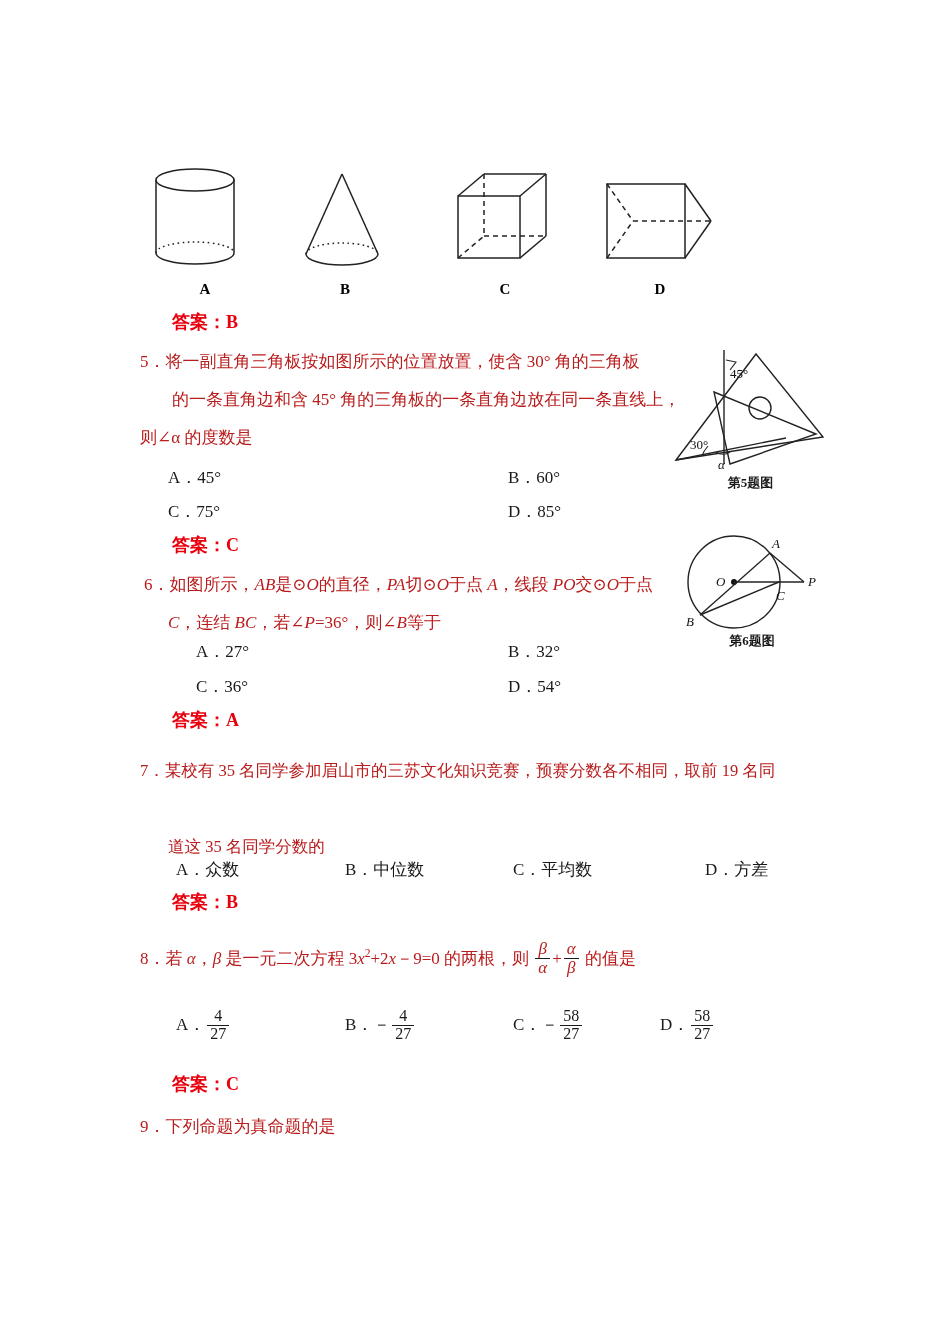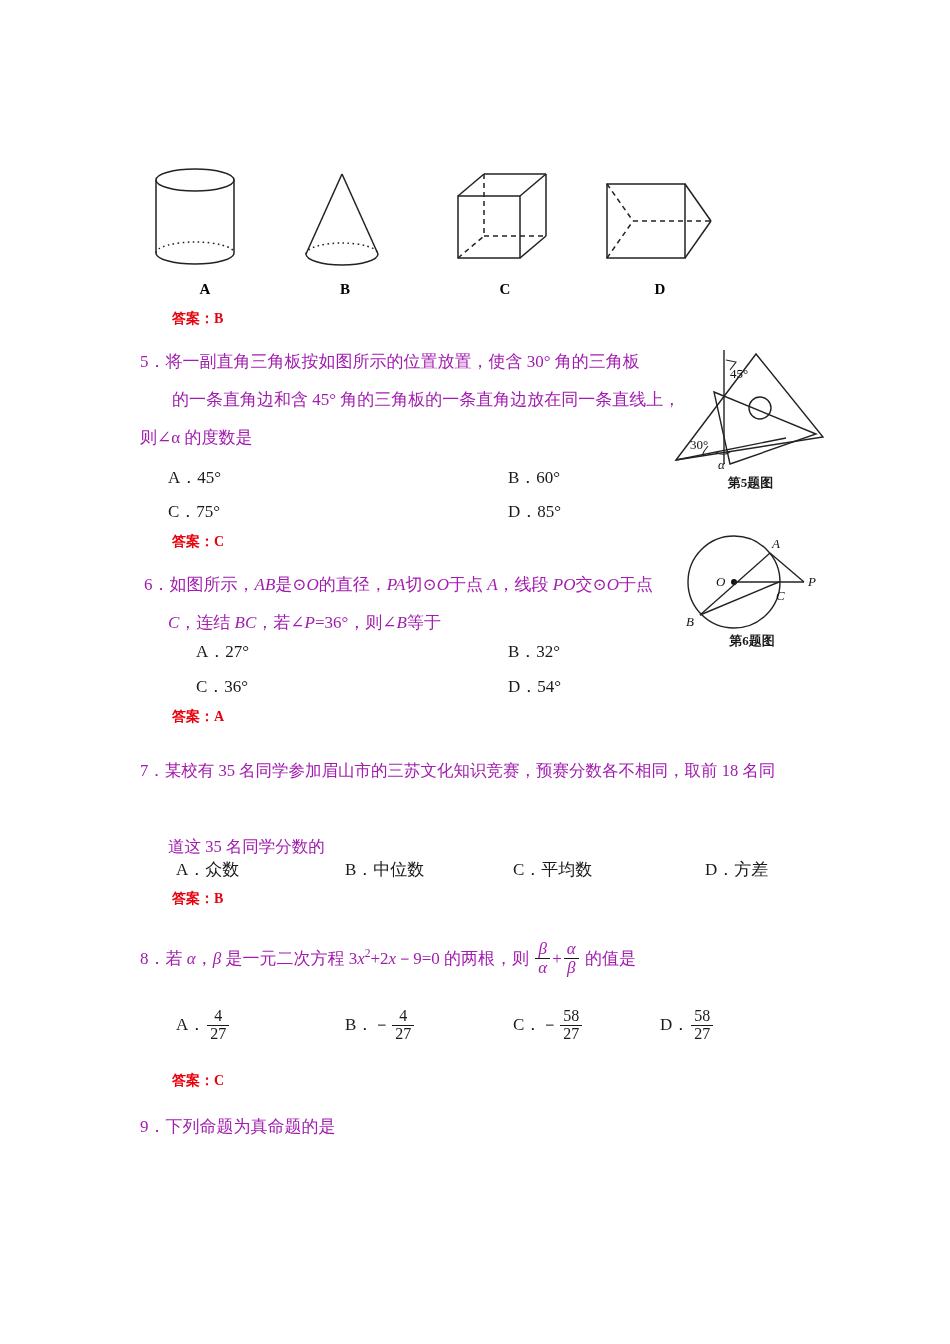--- a/index.html
+++ b/index.html
@@ -45,31 +45,31 @@
     font-weight: bold;
     font-size: 15px;
     line-height: 18px;
   }
 
   
   .q {
     position: absolute;
     font-size: 17px;
     line-height: 38px;
-    color: #a21caf;
+    color: #b91c1c;
     white-space: nowrap;
   }
   .cn {
     font-family: "Liberation Serif", "DejaVu Serif", serif;
   }
   .ans {
     position: absolute;
     color: #e8000d;
     font-weight: bold;
-    font-size: 14px;
+    font-size: 18px;
     white-space: nowrap;
     font-family: "Liberation Serif", serif;
   }
   .ans .val { font-weight: bold; }
 
   .opt {
     position: absolute;
     font-size: 17px;
     white-space: nowrap;
     color: #1a1a1a;
@@ -278,21 +278,21 @@
       <text x="100" y="20" font-family="Liberation Serif, serif" font-size="13" font-style="italic" fill="#111">A</text>
       <text x="44" y="58" font-family="Liberation Serif, serif" font-size="13" font-style="italic" fill="#111">O</text>
       <text x="136" y="58" font-family="Liberation Serif, serif" font-size="13" font-style="italic" fill="#111">P</text>
       <text x="104" y="72" font-family="Liberation Serif, serif" font-size="13" font-style="italic" fill="#111">C</text>
       <text x="14" y="98" font-family="Liberation Serif, serif" font-size="13" font-style="italic" fill="#111">B</text>
     </svg>
   </div>
   <div class="figcap" style="left:672px; top:632px; width:160px;">第6题图</div>
 
   <div class="q cn" style="left:140px; top:752px; font-size:16.5px;">
-    <span>7．</span><span>某校有 35 名同学参加眉山市的三苏文化知识竞赛，预赛分数各不相同，取前 18 名同</span>
+    <span>7．</span><span>某校有 35 名同学参加眉山市的三苏文化知识竞赛，预赛分数各不相同，取前 19 名同</span>
   </div>
   <div class="q cn" style="left:168px; top:828px; font-size:16.5px;">道这 35 名同学分数的</div>
 
   <div class="opt cn" style="left:176px; top:858px;">
     <span>A．</span><span>众数</span>
   </div>
   <div class="opt cn" style="left:345px; top:858px;">
     <span>B．</span><span>中位数</span>
   </div>
   <div class="opt cn" style="left:513px; top:858px;">

